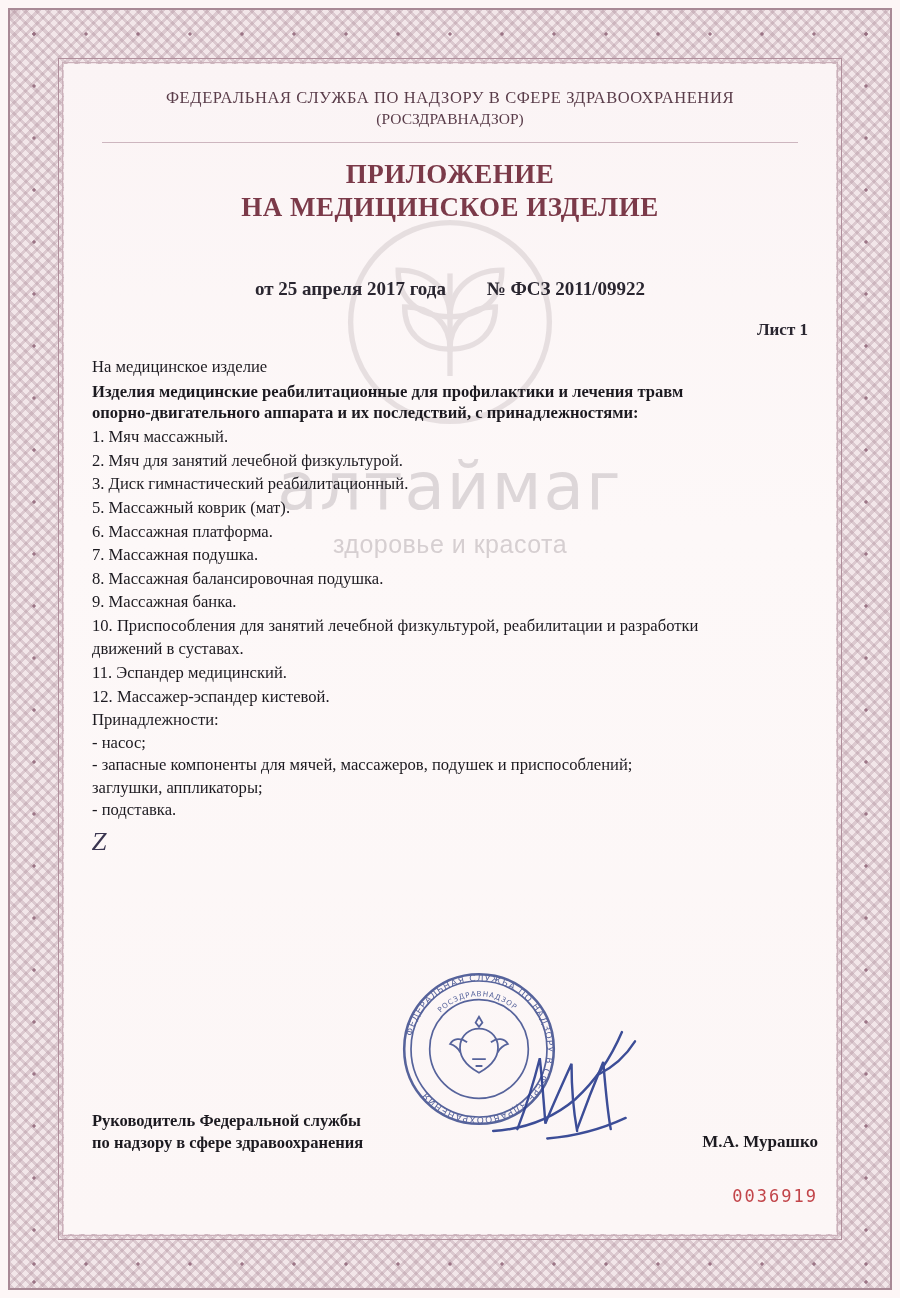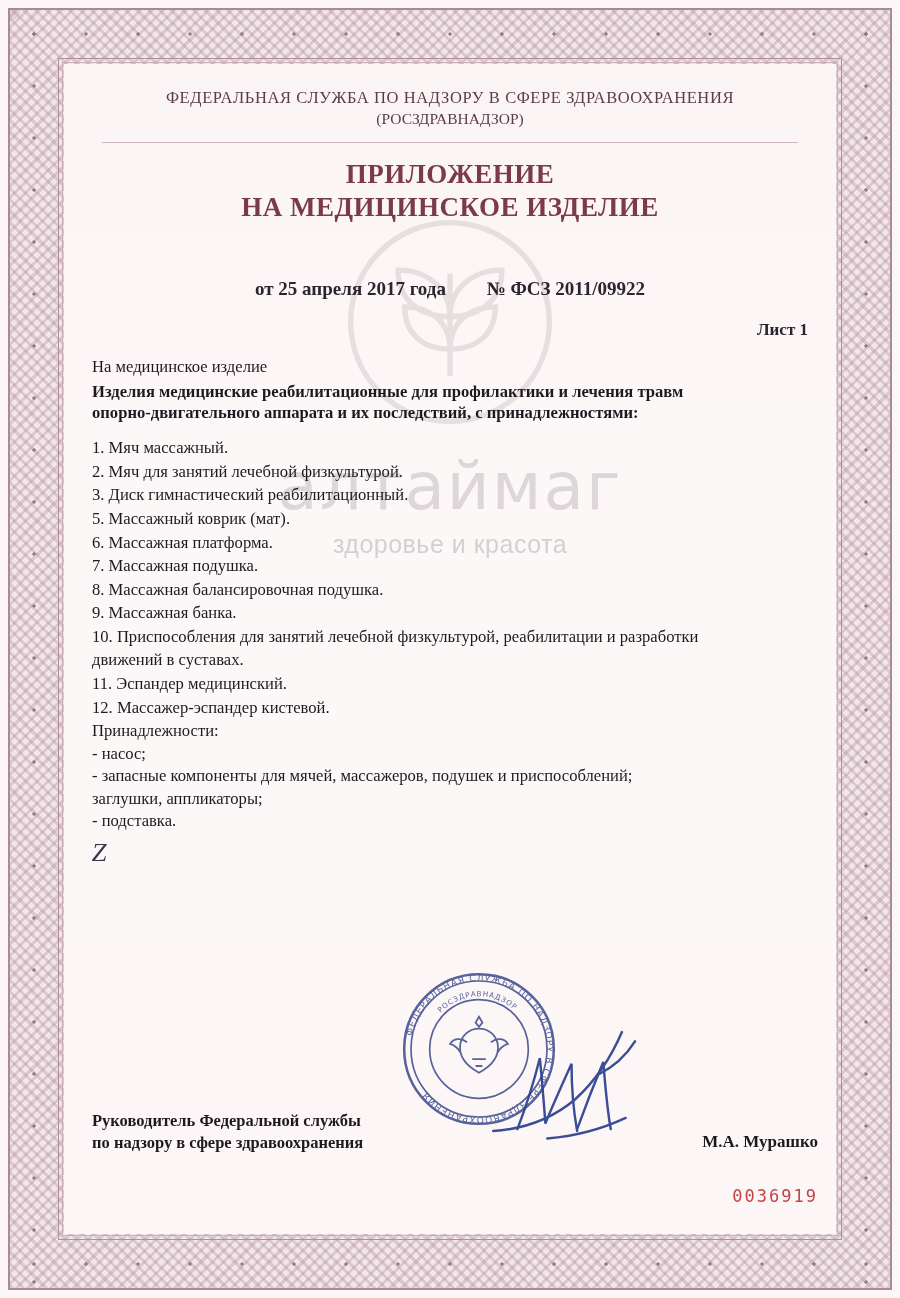--- a/index.html
+++ b/index.html
@@ -127,21 +127,21 @@
   .body{
     position:absolute;left:28px;right:14px;top:292px;
     font-size:16.6px;
     color:#1c1a20;
     line-height:1.36;
   }
   .body .lead{margin-bottom:2px;}
   .body .product{
     font-weight:bold;
     line-height:1.32;
-    margin-bottom:13px;
+    margin-bottom:2px;
   }
   .body ol{margin:0;padding:0;list-style:none;}
   .body li{margin:0 0 1px 0;}
   .body .accessories-title{margin-top:1px;}
   .body .acc-line{margin:0;}
   .handmark{
     margin-top:2px;
     font-family:"Liberation Serif", serif;
     font-size:26px;
     color:#3a3550;

